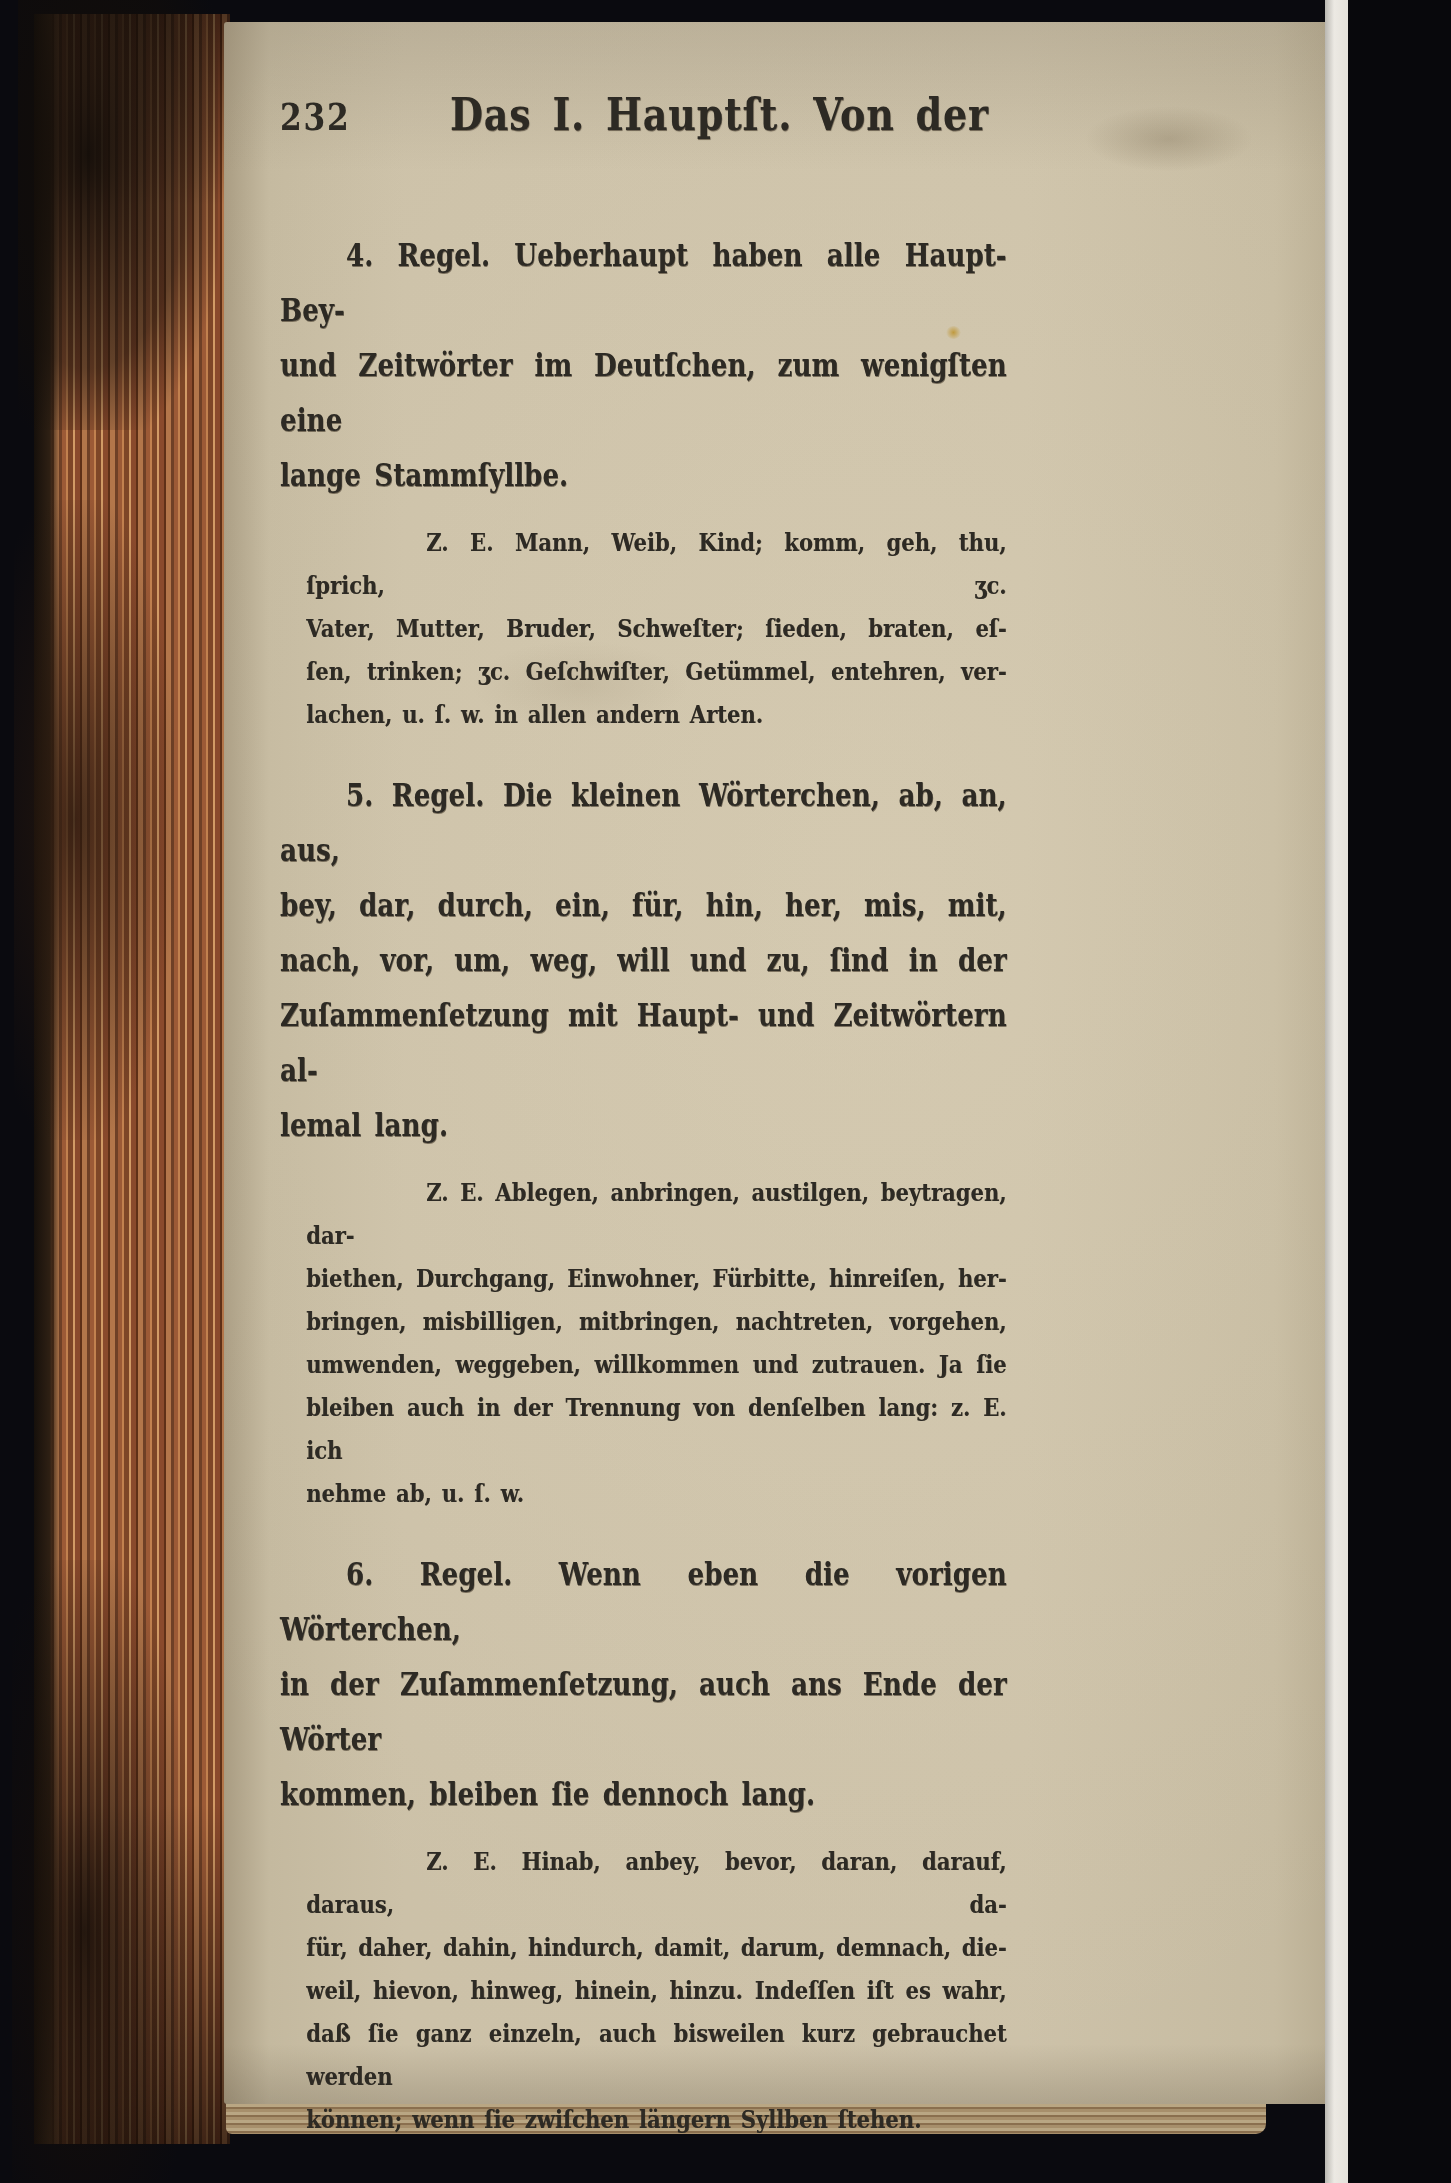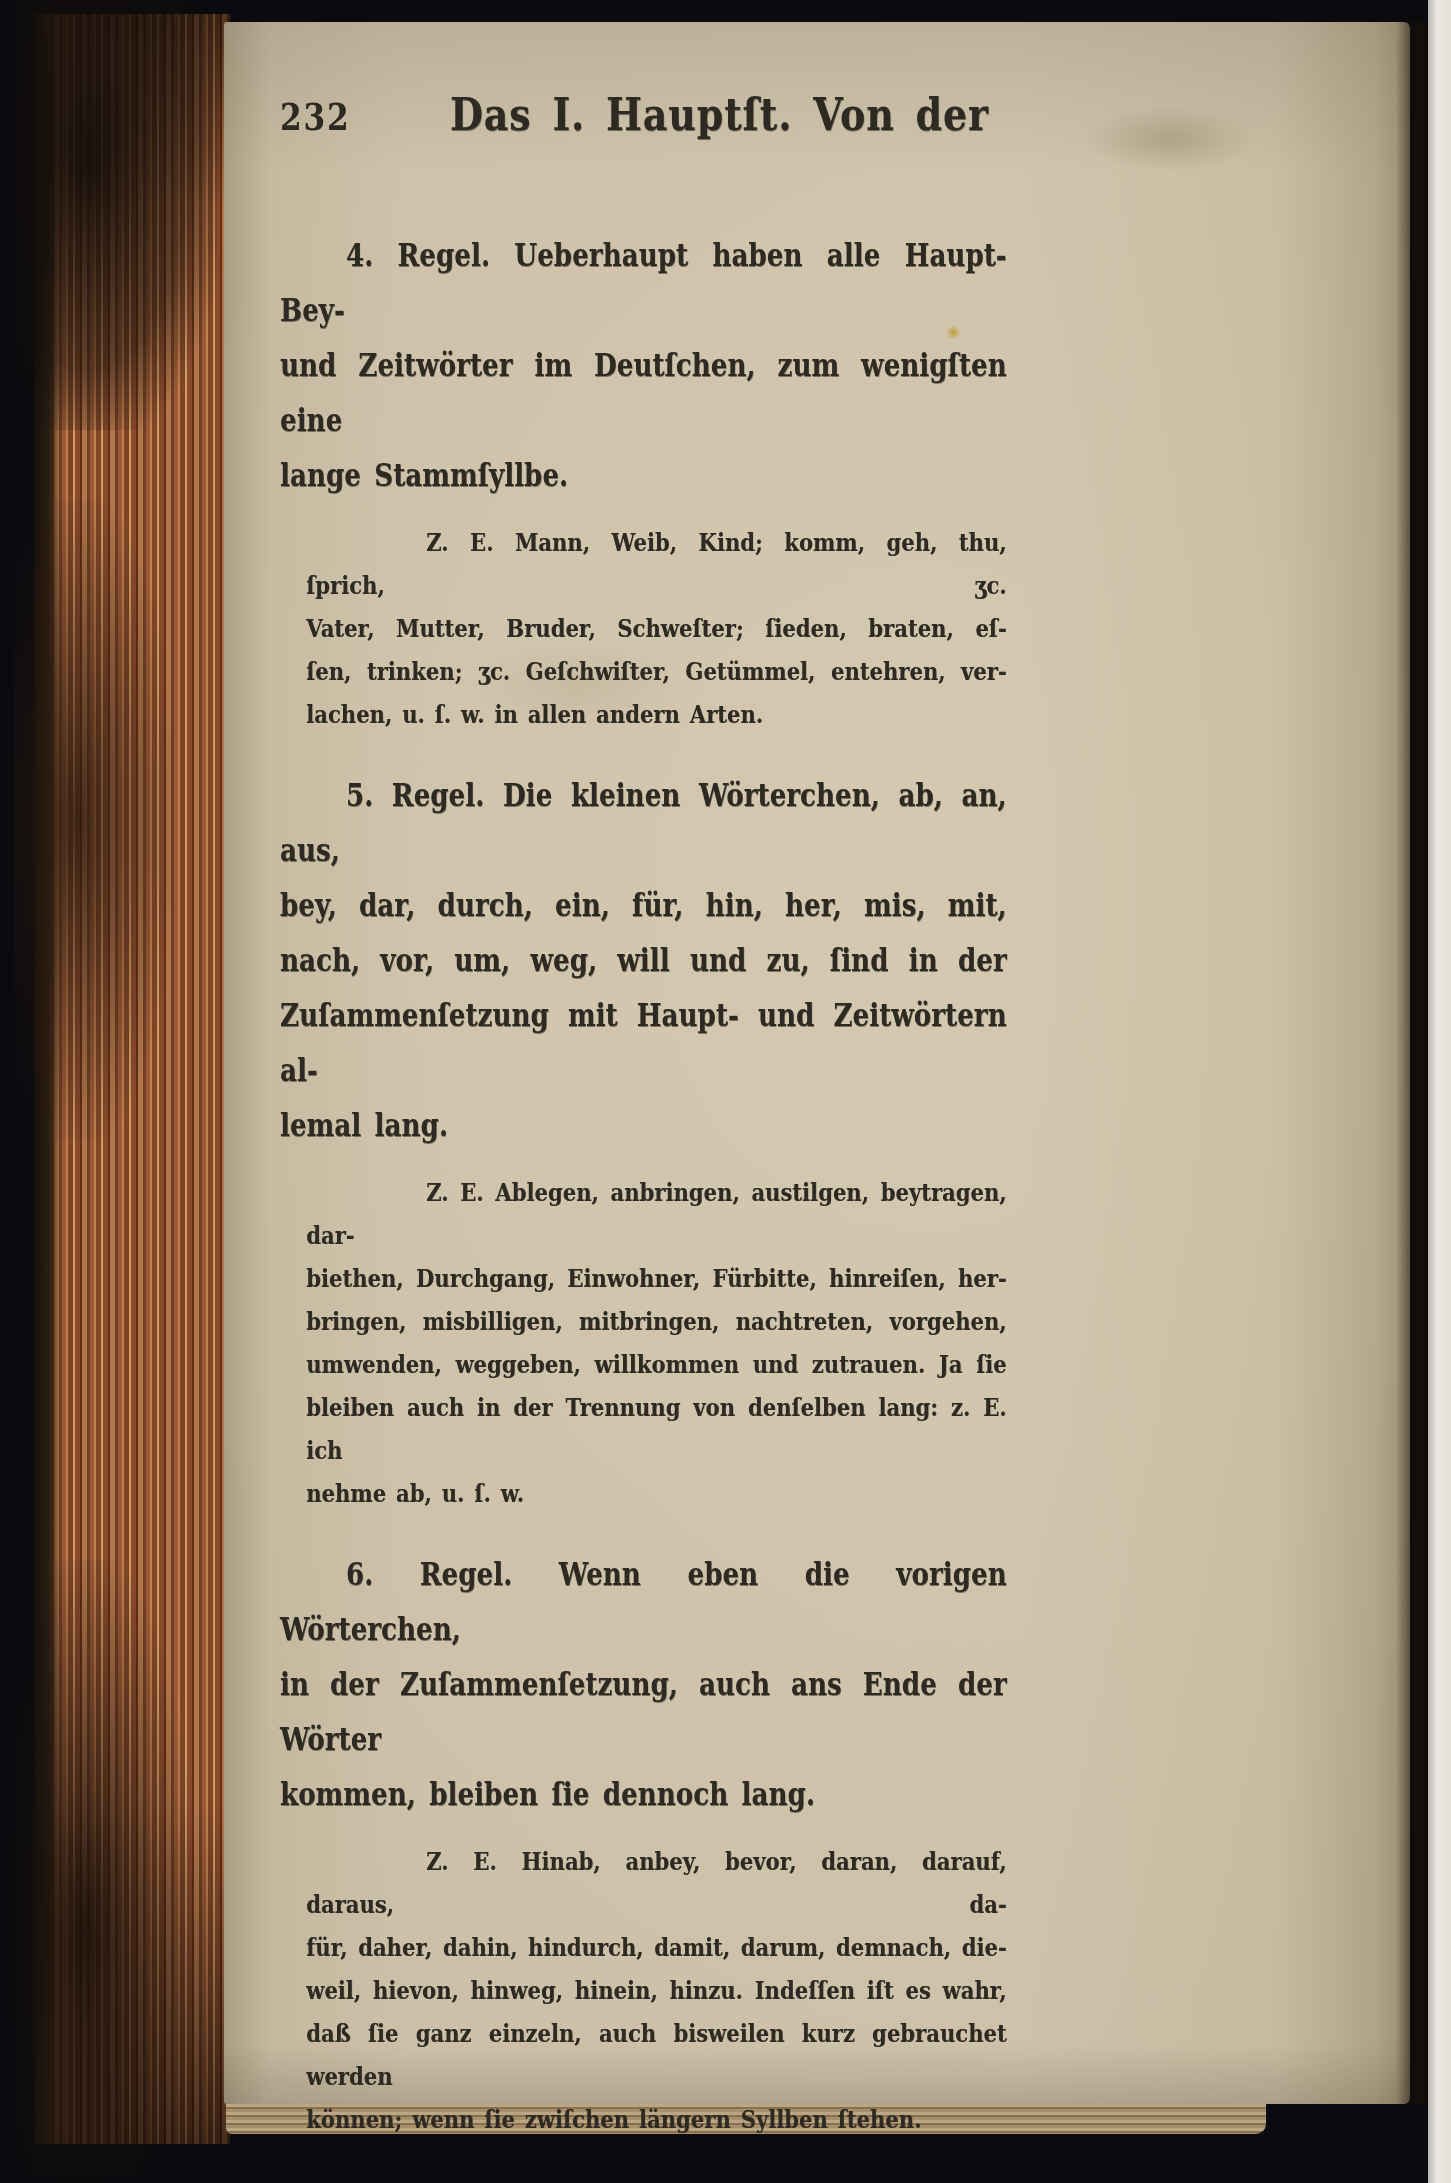--- a/index.html
+++ b/index.html
@@ -1,17 +1,17 @@
 <!DOCTYPE html>
 <html><head>
 <meta charset="utf-8">
 <style>
   html,body { margin:0; padding:0; background:#08080c; }
   .scan {
-    position:relative; width:1451px; height:2183px; overflow:hidden;
+    position:relative; width:1348px; height:2183px; overflow:hidden;
     background:#0a0a0f;
     font-family:"DejaVu Serif", serif;
   }
 
   
   .book-edge {
     position:absolute; left:34px; top:14px; width:196px; height:2130px;
     background:
       linear-gradient(180deg, rgba(0,0,0,.55) 0, rgba(0,0,0,0) 9%, rgba(0,0,0,0) 84%, rgba(0,0,0,.6) 100%),
       repeating-linear-gradient(90deg,

